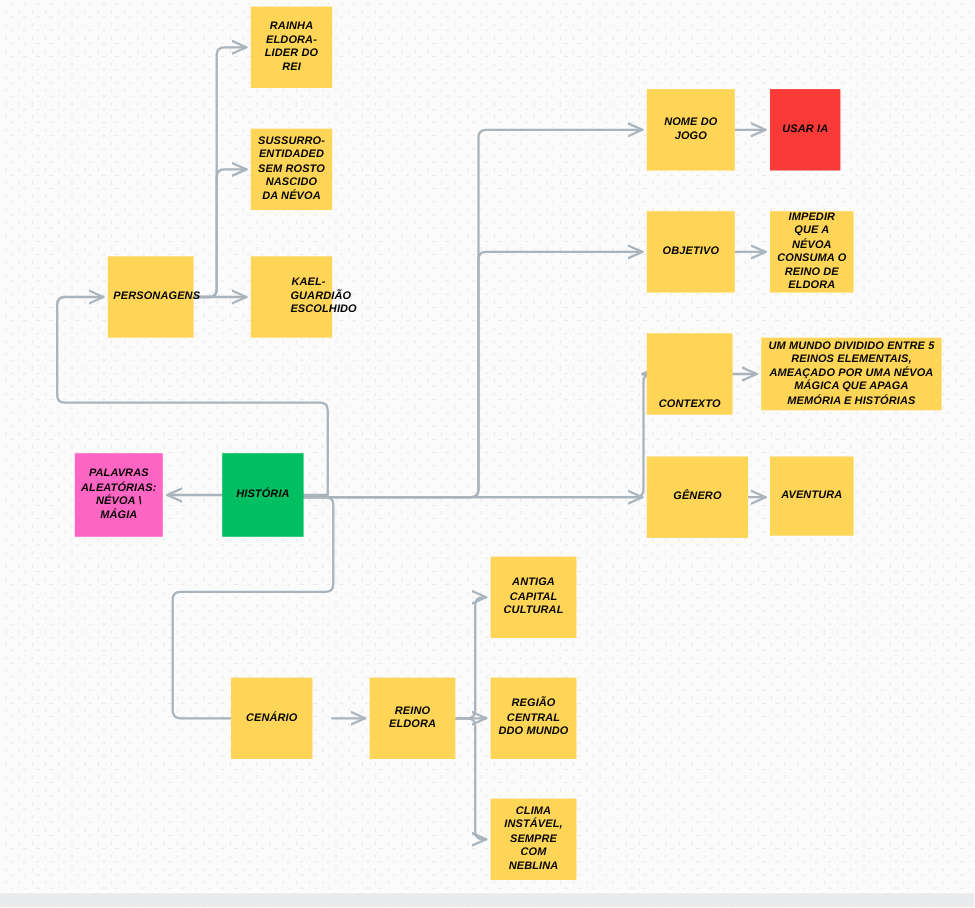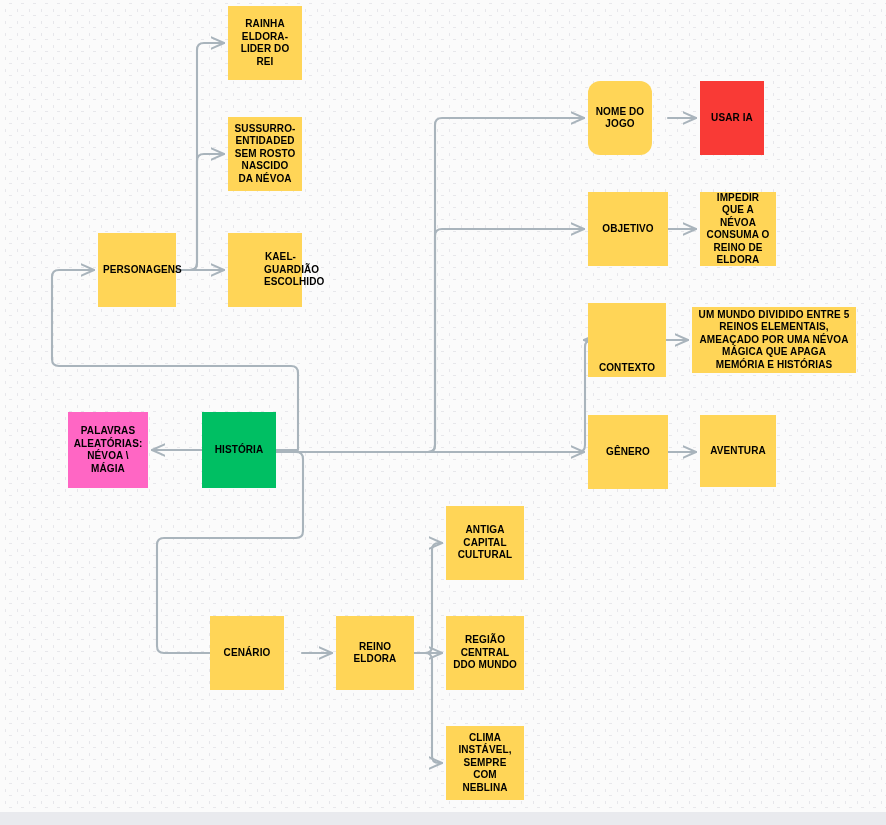--- a/index.html
+++ b/index.html
@@ -64,21 +64,21 @@
     color: #000000;
     font-weight: bold;
     font-size: 10px;
     line-height: 12.5px;
     letter-spacing: 0.1px;
     padding: 3px 5px;
     font-family: "Liberation Sans", sans-serif;
     cursor: default;
     user-select: none;
   }
-  .node span { display: block; width: 100%; }
+  .node span { display: block; width: 100%; font-style: italic; }
 
   #bottombar {
     position: absolute;
     left: 0;
     top: 812px;
     width: 886px;
     height: 13px;
     background: #e9eaee;
     z-index: 5;
   }
@@ -140,39 +140,39 @@
       </div>
       <div class="node" style="left: 228px; top: 117px; width: 74px; height: 74px; background: rgb(255, 213, 87);">
         <span>SUSSURRO- ENTIDADED SEM ROSTO NASCIDO DA NÉVOA</span>
       </div>
       <div class="node" style="left: 228px; top: 233px; width: 74px; height: 74px; background: rgb(255, 213, 87); padding-left: 36px;">
         <span>KAEL- GUARDIÃO ESCOLHIDO</span>
       </div>
       <div class="node" style="left: 98px; top: 233px; width: 78px; height: 74px; background: rgb(255, 213, 87);">
         <span>PERSONAGENS</span>
       </div>
-      <div class="node" style="left: 588px; top: 81px; width: 64px; height: 74px; background: rgb(255, 213, 87); border-radius: 12px;">
+      <div class="node" style="left: 588px; top: 81px; width: 80px; height: 74px; background: rgb(255, 213, 87);">
         <span>NOME DO JOGO</span>
       </div>
       <div class="node" style="left: 700px; top: 81px; width: 64px; height: 74px; background: rgb(249, 58, 54);">
         <span>USAR IA</span>
       </div>
       <div class="node" style="left: 588px; top: 192px; width: 80px; height: 74px; background: rgb(255, 213, 87); align-items: center;">
         <span>OBJETIVO</span>
       </div>
       <div class="node" style="left: 700px; top: 192px; width: 76px; height: 74px; background: rgb(255, 213, 87);">
         <span>IMPEDIR QUE A NÉVOA CONSUMA O REINO DE ELDORA</span>
       </div>
       <div class="node" style="left: 588px; top: 303px; width: 78px; height: 74px; background: rgb(255, 213, 87); align-items: flex-end;">
         <span>CONTEXTO</span>
       </div>
       <div class="node" style="left: 692px; top: 307px; width: 164px; height: 66px; background: rgb(255, 213, 87);">
         <span>UM MUNDO DIVIDIDO ENTRE 5 REINOS ELEMENTAIS, AMEAÇADO POR UMA NÉVOA MÁGICA QUE APAGA MEMÓRIA E HISTÓRIAS</span>
       </div>
-      <div class="node" style="left: 588px; top: 415px; width: 80px; height: 74px; background: rgb(255, 213, 87);">
+      <div class="node" style="left: 588px; top: 415px; width: 92px; height: 74px; background: rgb(255, 213, 87);">
         <span>GÊNERO</span>
       </div>
       <div class="node" style="left: 700px; top: 415px; width: 76px; height: 72px; background: rgb(255, 213, 87);">
         <span>AVENTURA</span>
       </div>
       <div class="node" style="left: 68px; top: 412px; width: 80px; height: 76px; background: rgb(255, 102, 196);">
         <span>PALAVRAS ALEATÓRIAS: NÉVOA \ MÁGIA</span>
       </div>
       <div class="node" style="left: 202px; top: 412px; width: 74px; height: 76px; background: rgb(0, 191, 99); justify-content: flex-end;">
         <span>HISTÓRIA</span>

